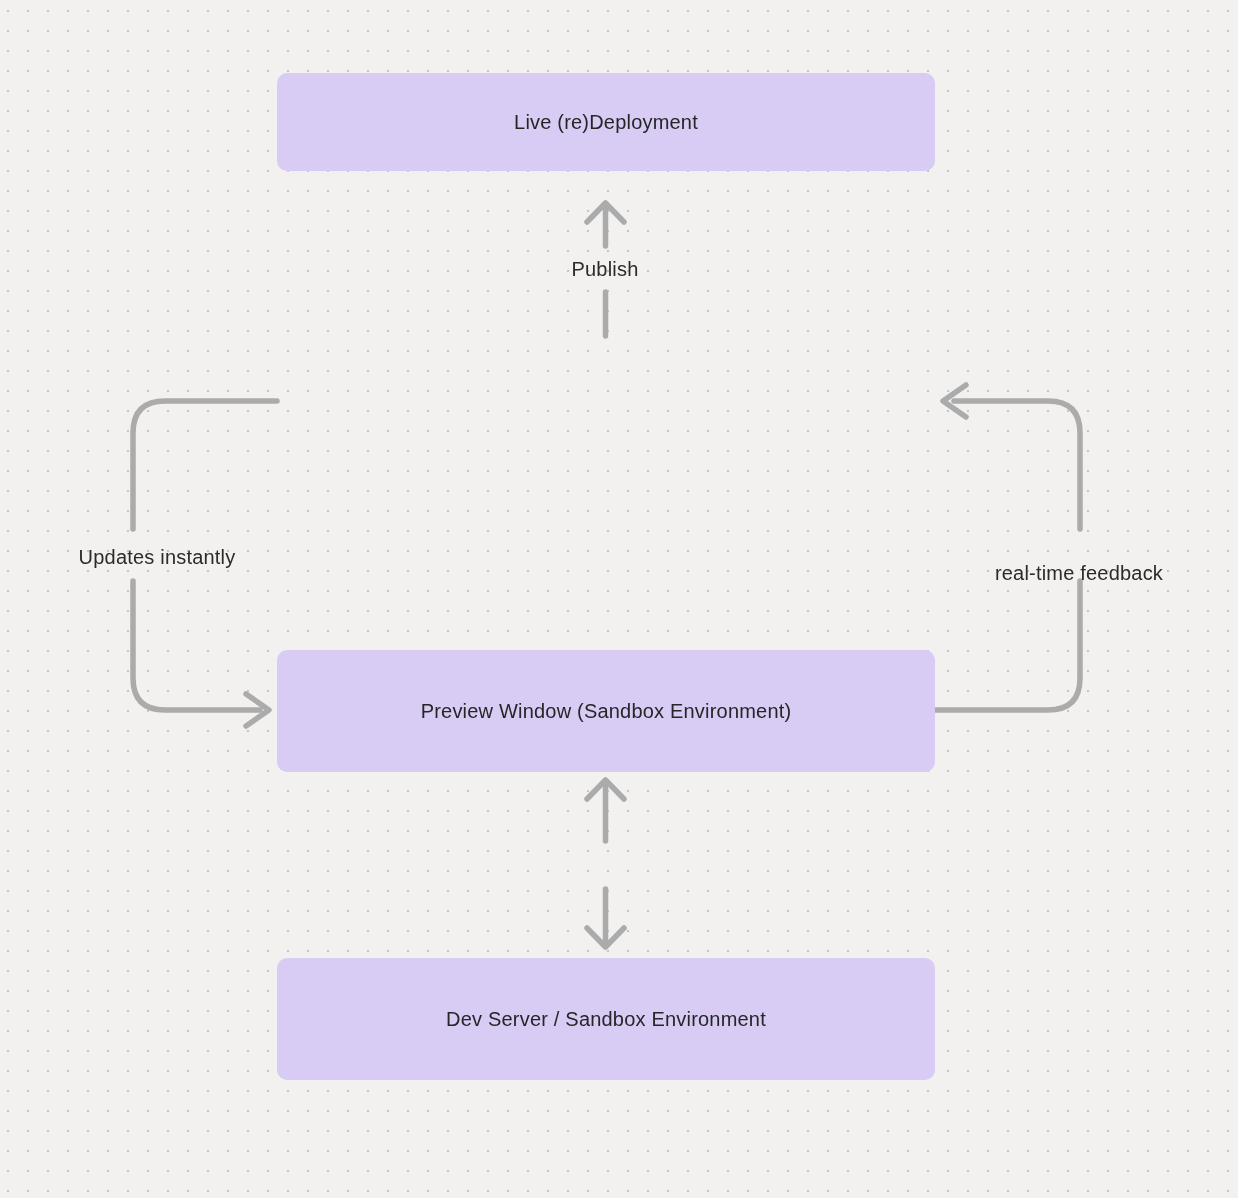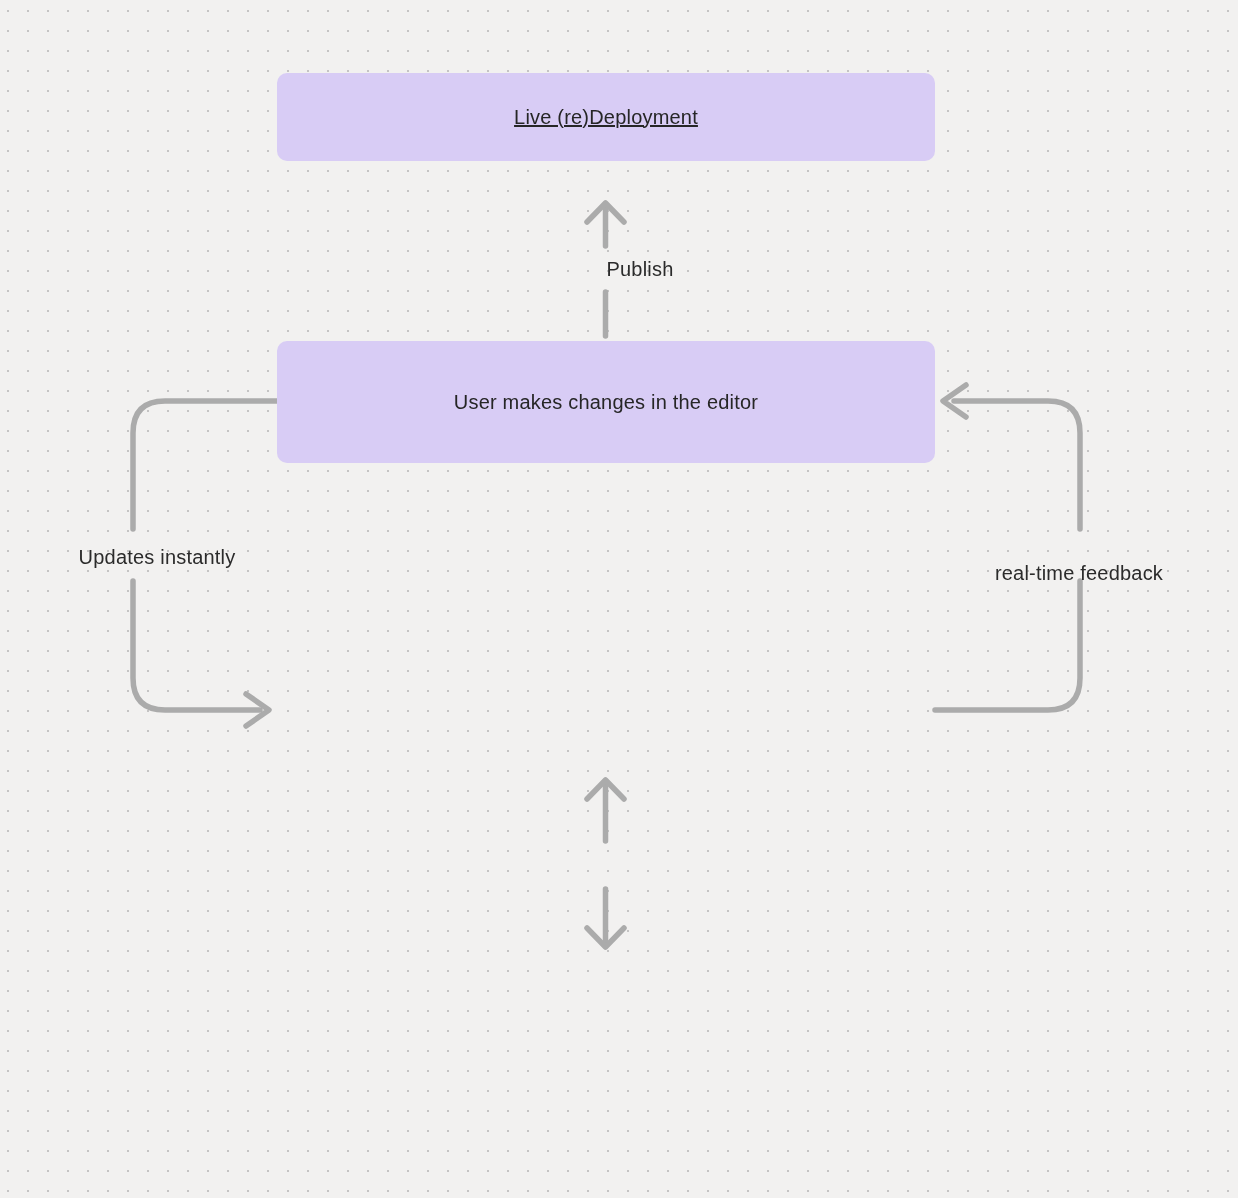--- a/index.html
+++ b/index.html
@@ -24,34 +24,34 @@
     background: #d8ccf5;
     border-radius: 10px;
     display: flex;
     align-items: center;
     justify-content: center;
     color: #262626;
     font-size: 20px;
     letter-spacing: 0.2px;
     cursor: default;
   }
-  #node-live       { top: 73px;  height: 88px; text-decoration: underline; }
+  #node-live       { top: 73px;  height: 98px; }
   #node-user       { top: 341px; height: 122px; }
   #node-preview    { top: 650px; height: 122px; }
   #node-devserver  { top: 958px; height: 122px; }
 
   .edge-label {
     position: absolute;
     transform: translate(-50%, -50%);
     white-space: nowrap;
     color: #2b2b2b;
     font-size: 20px;
     letter-spacing: 0.2px;
   }
-  #label-publish   { left: 640px;  top: 269px; }
+  #label-publish   { left: 605px;  top: 269px; }
   #label-updates   { left: 133px;  top: 557px; margin-left: 24px; }
   #label-feedback  { left: 1079px; top: 573px; }
   #label-spunup    { left: 606px;  top: 866px; }
 
   #edges-layer {
     position: absolute;
     left: 0;
     top: 0;
     width: 1238px;
     height: 1198px;
@@ -82,25 +82,28 @@
       <path d="M 587,799 L 605.5,780 L 624,799"></path>
       <path d="M 605.5,889 L 605.5,944"></path>
       <path d="M 587,928 L 605.5,947 L 624,928"></path>
     </g>
   </svg>
 
   <div class="node" id="node-live">
     <span>Live (re)Deployment</span>
   </div>
 
-  <div class="node" id="node-user">
-    <span>User makes changes in the editor</span>
+
+  <div class="node" id="node-preview">
+    <span>Preview Window (Sandbox Environment)</span>
   </div>
 
-
+  <div class="node" id="node-devserver">
+    <span>Dev Server / Sandbox Environment</span>
+  </div>
 
   <div class="edge-label" id="label-publish">Publish</div>
 
   <div class="edge-label" id="label-updates">Updates instantly</div>
 
   <div class="edge-label" id="label-feedback">real-time feedback</div>
 
 
 </div>
 

